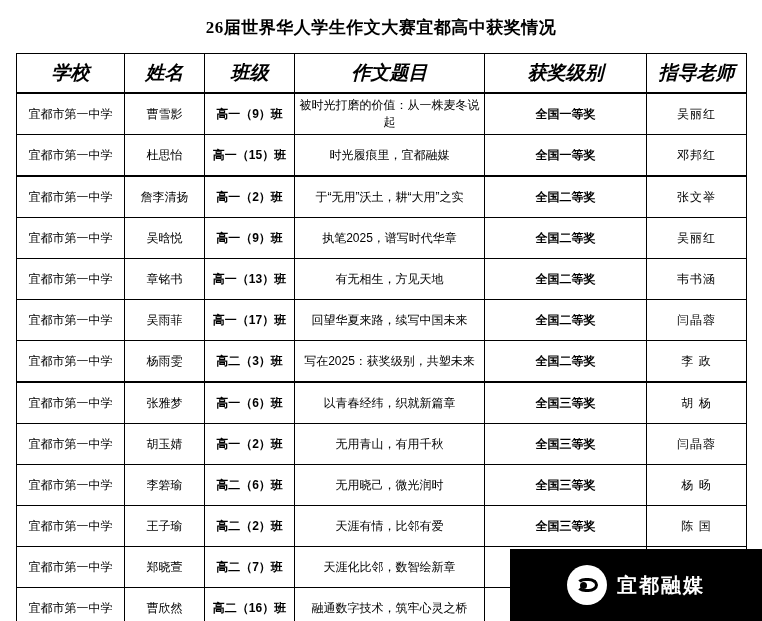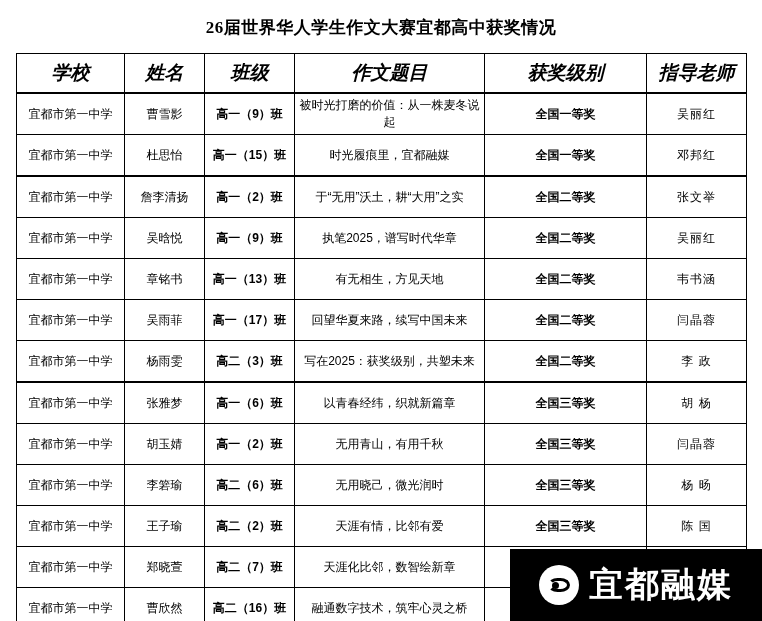--- a/index.html
+++ b/index.html
@@ -112,21 +112,21 @@
     position: absolute;
     left: 13px;
     top: 17px;
     width: 7px;
     height: 7px;
     border-radius: 50%;
     background: #000000;
   }
   .wm-text {
     color: #ffffff;
-    font-size: 34px;
+    font-size: 20px;
     font-weight: bold;
     letter-spacing: 2px;
     font-family: Liberation Serif, serif;
   }
 </style>
 </head>
 <body>
 
 <div class="page">
 

